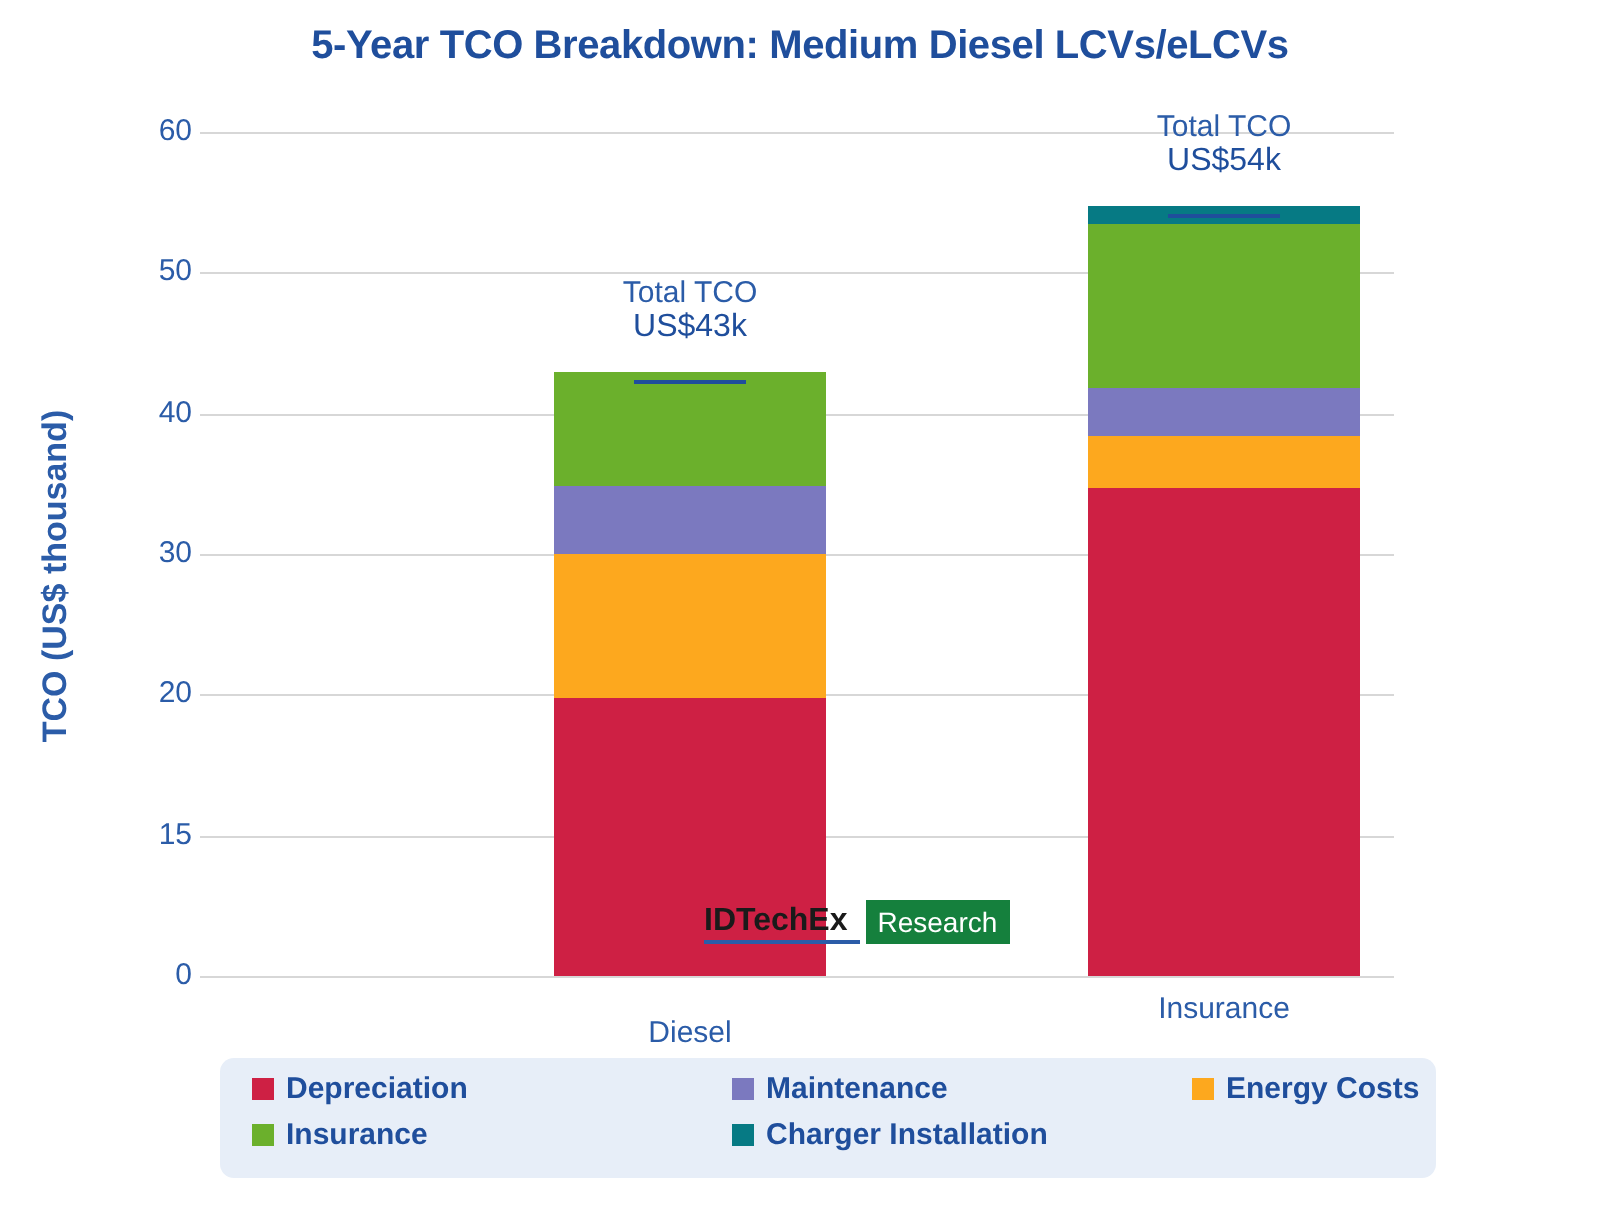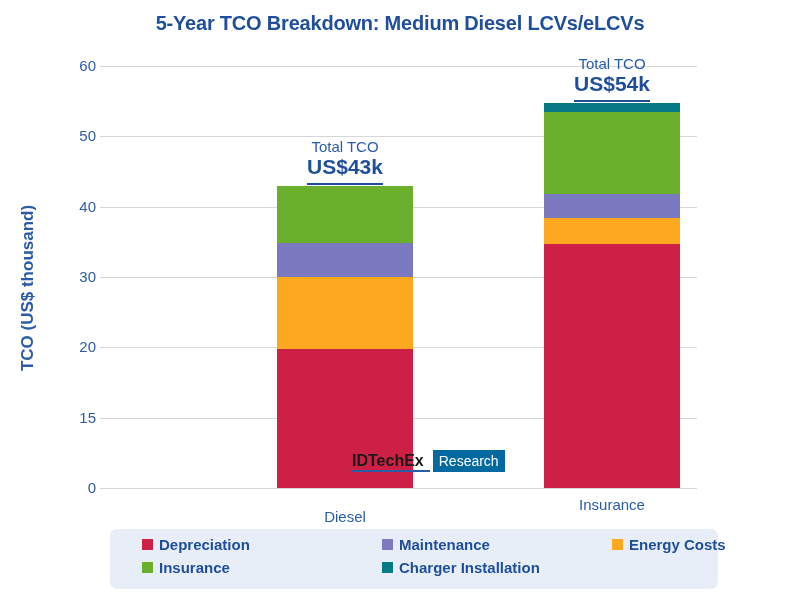--- a/index.html
+++ b/index.html
@@ -54,45 +54,45 @@
   }
 
   
   .callout{
     position:absolute;text-align:center;line-height:1.15;
   }
   .callout .cl-line1{
     display:block;font-size:15px;color:#2B5CA8;font-weight:normal;
   }
   .callout .cl-line2{
-    display:inline-block;font-size:21px;color:#1F4E9C;font-weight:bold;
-    border-bottom:2px solid #1F4E9C;padding-bottom:4px;
+    display:inline-block;font-size:16px;color:#1F4E9C;font-weight:normal;
+    border-bottom:2px solid #1F4E9C;padding-bottom:17px;
   }
 
   
   .watermark{
     position:absolute;left:352px;top:450px;
     display:flex;align-items:stretch;height:22px;
   }
   .wm-name{
     font-size:16px;font-weight:bold;color:#1A1A1A;
     border-bottom:2px solid #2B5CA8;
     padding:0 6px 0 0;line-height:21px;
   }
   .wm-badge{
-    background:#0369a1;color:#ffffff;
+    background:#15803d;color:#ffffff;
     font-size:14px;line-height:22px;
     padding:0 6px;margin-left:3px;
   }
 
   
   .legend{
     position:absolute;left:110px;top:529px;width:608px;height:60px;
     background:#E7EEF8;border-radius:7px;
-    padding:7px 0 0 16px;box-sizing:border-box;
+    padding:7px 0 0 0;box-sizing:border-box;
   }
   .legend-grid{
     display:grid;
     grid-template-columns:240px 230px auto;
     row-gap:6px;
     padding-left:16px;
   }
   .legend-item{display:flex;align-items:center;}
   .legend-swatch{
     width:11px;height:11px;display:inline-block;margin-right:6px;flex:none;

